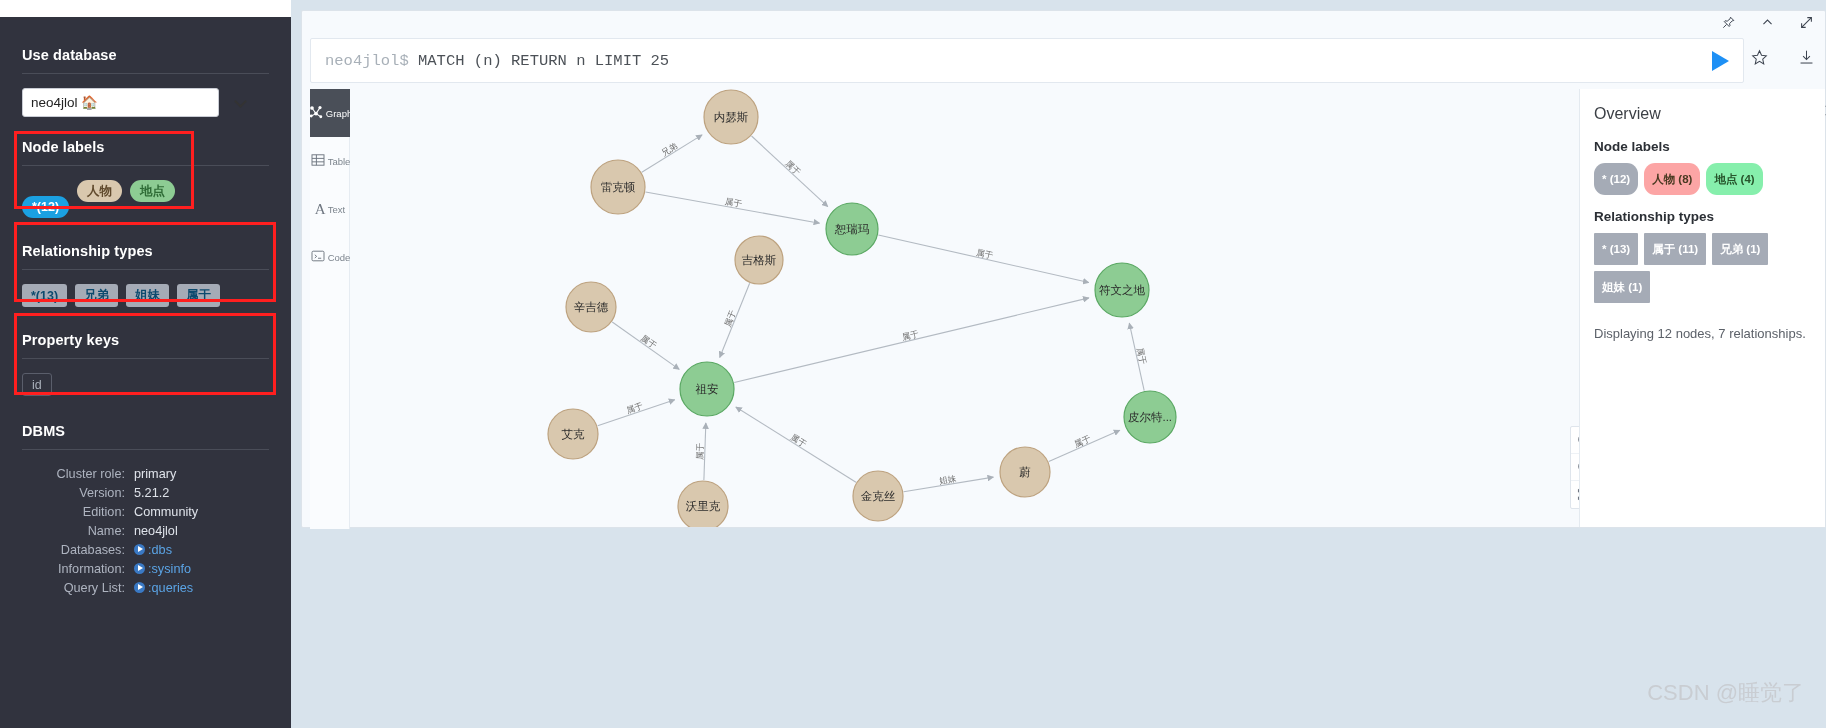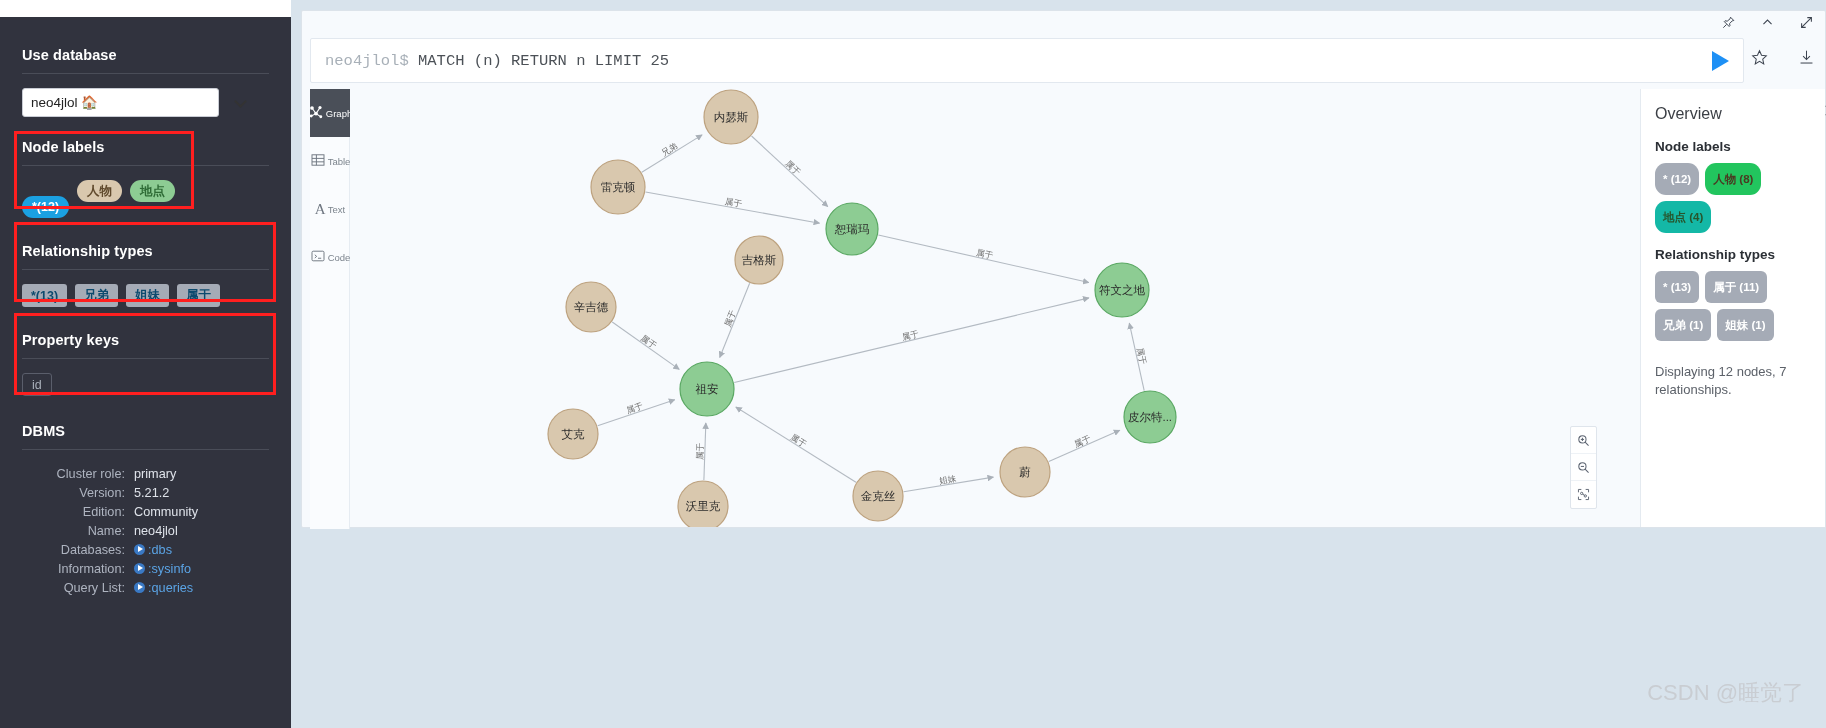--- a/index.html
+++ b/index.html
@@ -122,34 +122,34 @@
     fill: #2b2b2b; text-anchor: middle; dominant-baseline: middle;
     pointer-events: none;
   }
   .rellabel {
     font-family: "Liberation Sans", sans-serif; font-size: 8.5px;
     fill: #6b6b6b; text-anchor: middle;
   }
 
   
   #overview {
-    position: absolute; right: 0; top: 78px; width: 185px; bottom: 0;
+    position: absolute; right: 0; top: 78px; width: 246px; bottom: 0;
     background: #ffffff; border-left: 1px solid #e4eaf0; padding: 16px 14px;
   }
   #overview .ov-title { font-size: 16px; color: #3b3f45; font-weight: normal; margin-bottom: 16px; }
   #overview h4 { font-size: 13.5px; color: #2b2f35; margin-bottom: 9px; margin-top: 14px; }
   #overview .ov-chiprow { display: flex; flex-wrap: wrap; gap: 6px; }
   #overview .ochip {
     display: inline-flex; align-items: center; height: 21px; padding: 16px 8px;
     border-radius: 11px; font-size: 11.5px; font-weight: bold; white-space: nowrap;
   }
   #overview .ochip.grey  { background: #a5abb6; color: #ffffff; }
-  #overview .ochip.tan   { background: #22c55e; color: #4a3a22; }
-  #overview .ochip.green { background: #14b8a6; color: #27552c; }
-  #overview .ochip.rel   { background: #a5abb6; color: #ffffff; border-radius: 6px; height: 22px; }
+  #overview .ochip.tan   { background: #fca5a5; color: #4a3a22; }
+  #overview .ochip.green { background: #86efac; color: #27552c; }
+  #overview .ochip.rel   { background: #a5abb6; color: #ffffff; border-radius: 1px; height: 22px; }
   #ov-status { margin-top: 22px; font-size: 13px; color: #5c6169; line-height: 1.35; }
   #ov-collapse { position: absolute; right: -10px; top: 14px; cursor: pointer; }
 
   
   #zoomctl {
     position: absolute; right: 228px; bottom: 18px; width: 27px;
     background: #ffffff; border: 1px solid #dfe5ec; border-radius: 2px;
   }
   #zoomctl div {
     height: 27px; display: flex; align-items: center; justify-content: center;

